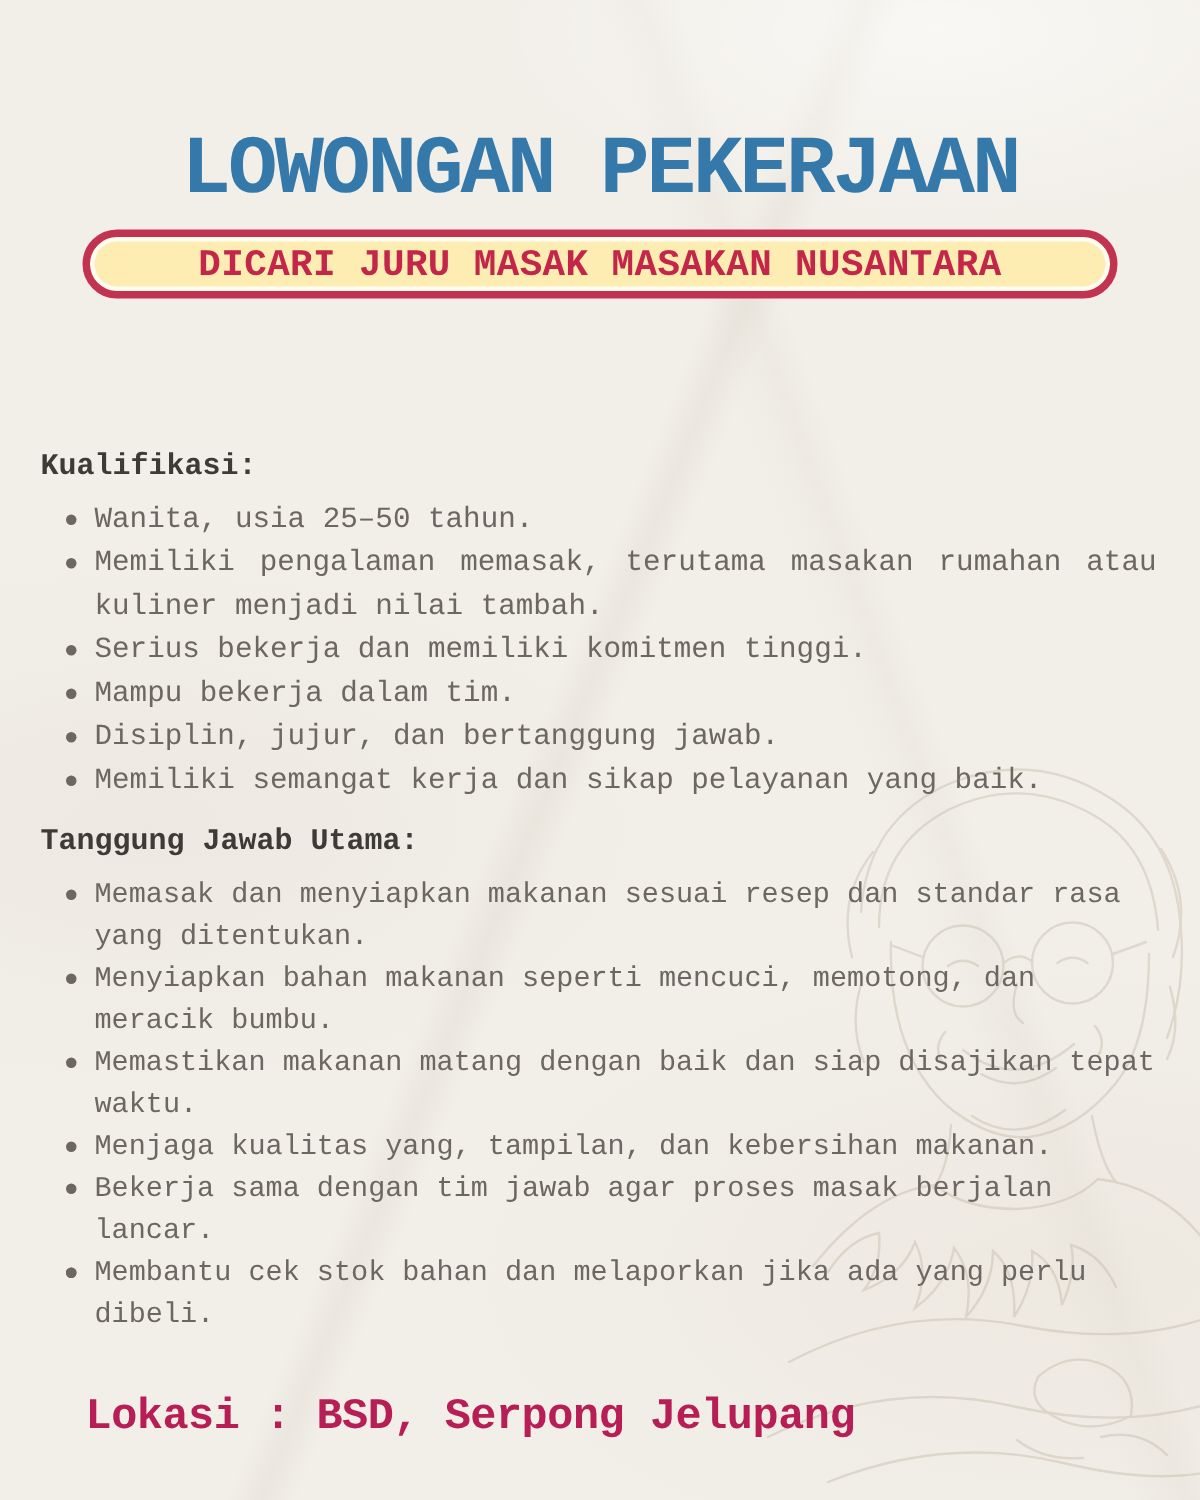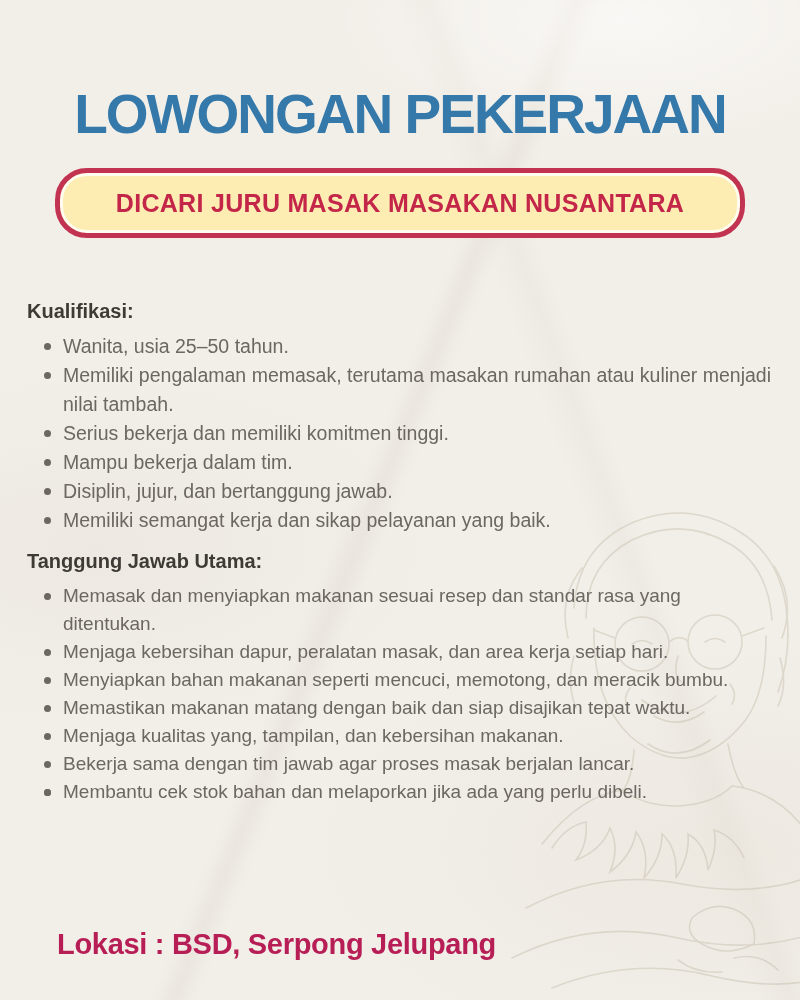--- a/index.html
+++ b/index.html
@@ -2,21 +2,21 @@
 <html style="--background: #f2efe9; --title-blue: #3579aa; --badge-fill: #fdedb2; --badge-border: #c23351; --badge-text: #c32648; --heading-text: #3e3a35; --body-text: #6c6761; --location-text: #b71e55;"><head>
 <meta charset="utf-8">
 <style>
   html,body { margin:0; padding:0; background:#ddd; }
   .poster {
     position:relative;
     width:800px; height:1000px;
     margin:0 auto;
     overflow:hidden;
     background: var(--background, #f2efe9);
-    font-family: Liberation Sans, sans-serif;
+    font-family: Liberation Mono, monospace;
     -webkit-font-smoothing: antialiased;
   }
   
   .texture {
     position:absolute; inset:0; pointer-events:none;
     background:
       radial-gradient(ellipse 420px 180px at 78% 2%, rgba(255,255,255,.55), transparent 70%),
       linear-gradient(112deg, transparent 46%, rgba(210,202,188,.22) 48%, transparent 50%),
       linear-gradient(250deg, transparent 30%, rgba(214,207,195,.16) 32%, transparent 35%),
       radial-gradient(ellipse 500px 260px at 12% 55%, rgba(223,216,204,.25), transparent 70%),
@@ -29,21 +29,21 @@
     opacity:.55;
   }
   .title {
     position:absolute; top:82px; left:0; right:0;
     margin:0; text-align:center;
     font-size:55px; font-weight:bold; letter-spacing:-2px;
     color: var(--title-blue, #3579aa);
     white-space:nowrap;
   }
   .badge {
-    position:absolute; top:168px; left:55px; right:55px; height:70px;
+    position:absolute; top:153px; left:55px; right:55px; height:46px;
     box-sizing:border-box;
     background: var(--badge-fill, #fdedb2);
     border:5px solid var(--badge-border, #c23351);
     border-radius:32px;
     box-shadow: inset 0 0 0 3px rgba(255,255,255,.8);
     display:flex; align-items:center; justify-content:center;
   }
   .badge-label {
     font-size:25px; font-weight:bold; letter-spacing:.3px;
     color: var(--badge-text, #c32648);
@@ -167,24 +167,20 @@
 
   <section class="section section-2">
     <h2>Tanggung Jawab Utama:</h2>
     <ul>
 
         <li>
           <span class="dot"></span>
           <span class="txt">Memasak dan menyiapkan makanan sesuai resep dan standar rasa yang ditentukan.</span>
         </li>
 
-        <li>
-          <span class="dot"></span>
-          <span class="txt">Menjaga kebersihan dapur, peralatan masak, dan area kerja setiap hari.</span>
-        </li>
 
         <li>
           <span class="dot"></span>
           <span class="txt">Menyiapkan bahan makanan seperti mencuci, memotong, dan meracik bumbu.</span>
         </li>
 
         <li>
           <span class="dot"></span>
           <span class="txt">Memastikan makanan matang dengan baik dan siap disajikan tepat waktu.</span>
         </li>

